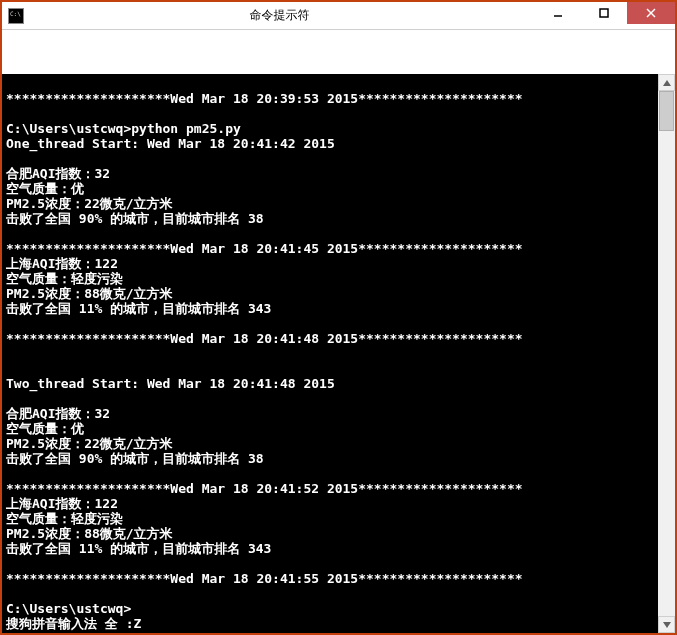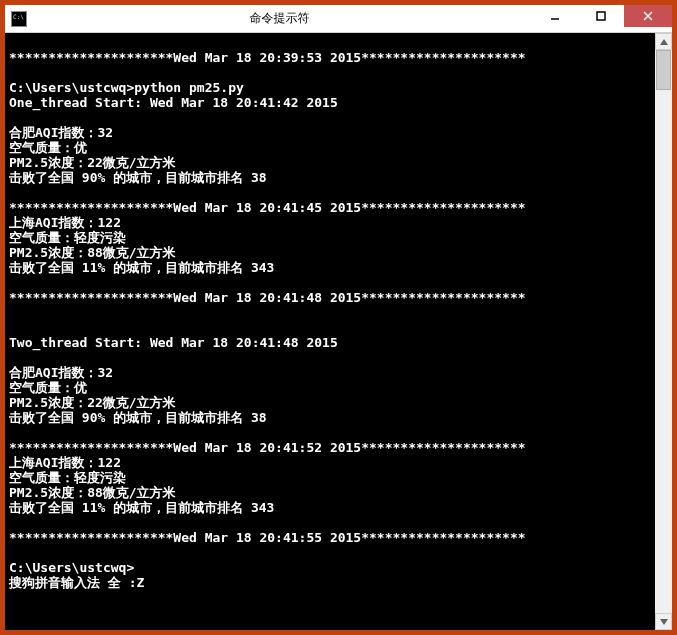--- a/index.html
+++ b/index.html
@@ -6,24 +6,25 @@
     body {
       width: 677px;
       height: 635px;
       background: #0a246a;
       font-family: "SimSun", "NSimSun", monospace;
       overflow: hidden;
     }
     .window {
       width: 677px;
       height: 635px;
-      border: 5px solid #c2410c;
+      border: 2px solid #c2410c;
       display: flex;
       flex-direction: column;
       background: #fff;
+      gap: 44px;
     }
     .titlebar {
       height: 28px;
       background: #fff;
       border-bottom: 1px solid #d0d0d0;
       display: flex;
       align-items: center;
       position: relative;
     }
     .titlebar-icon {

